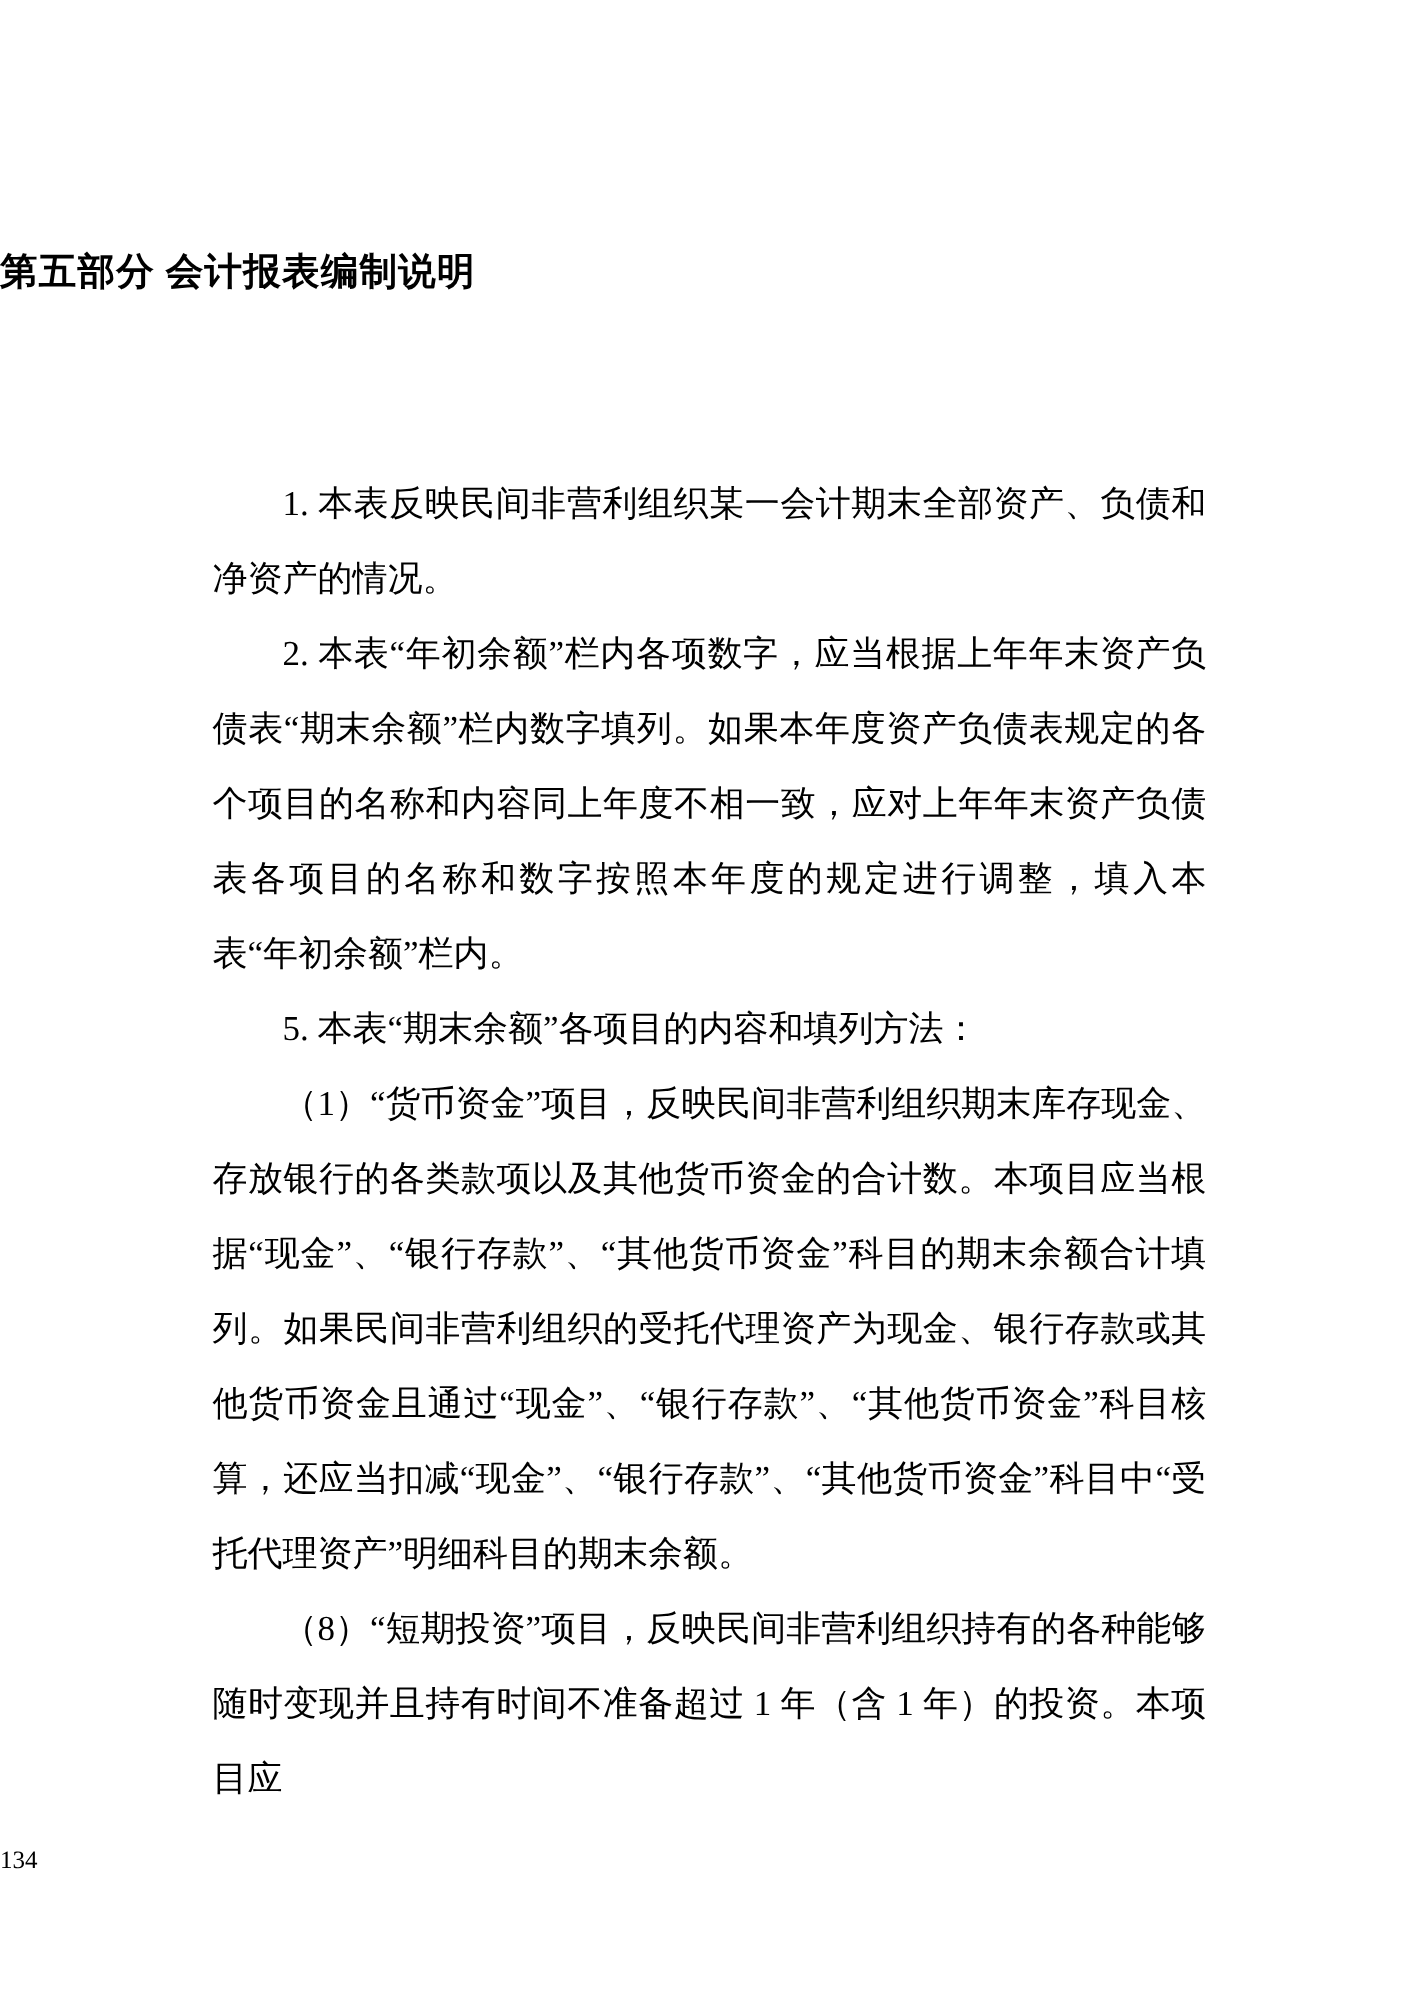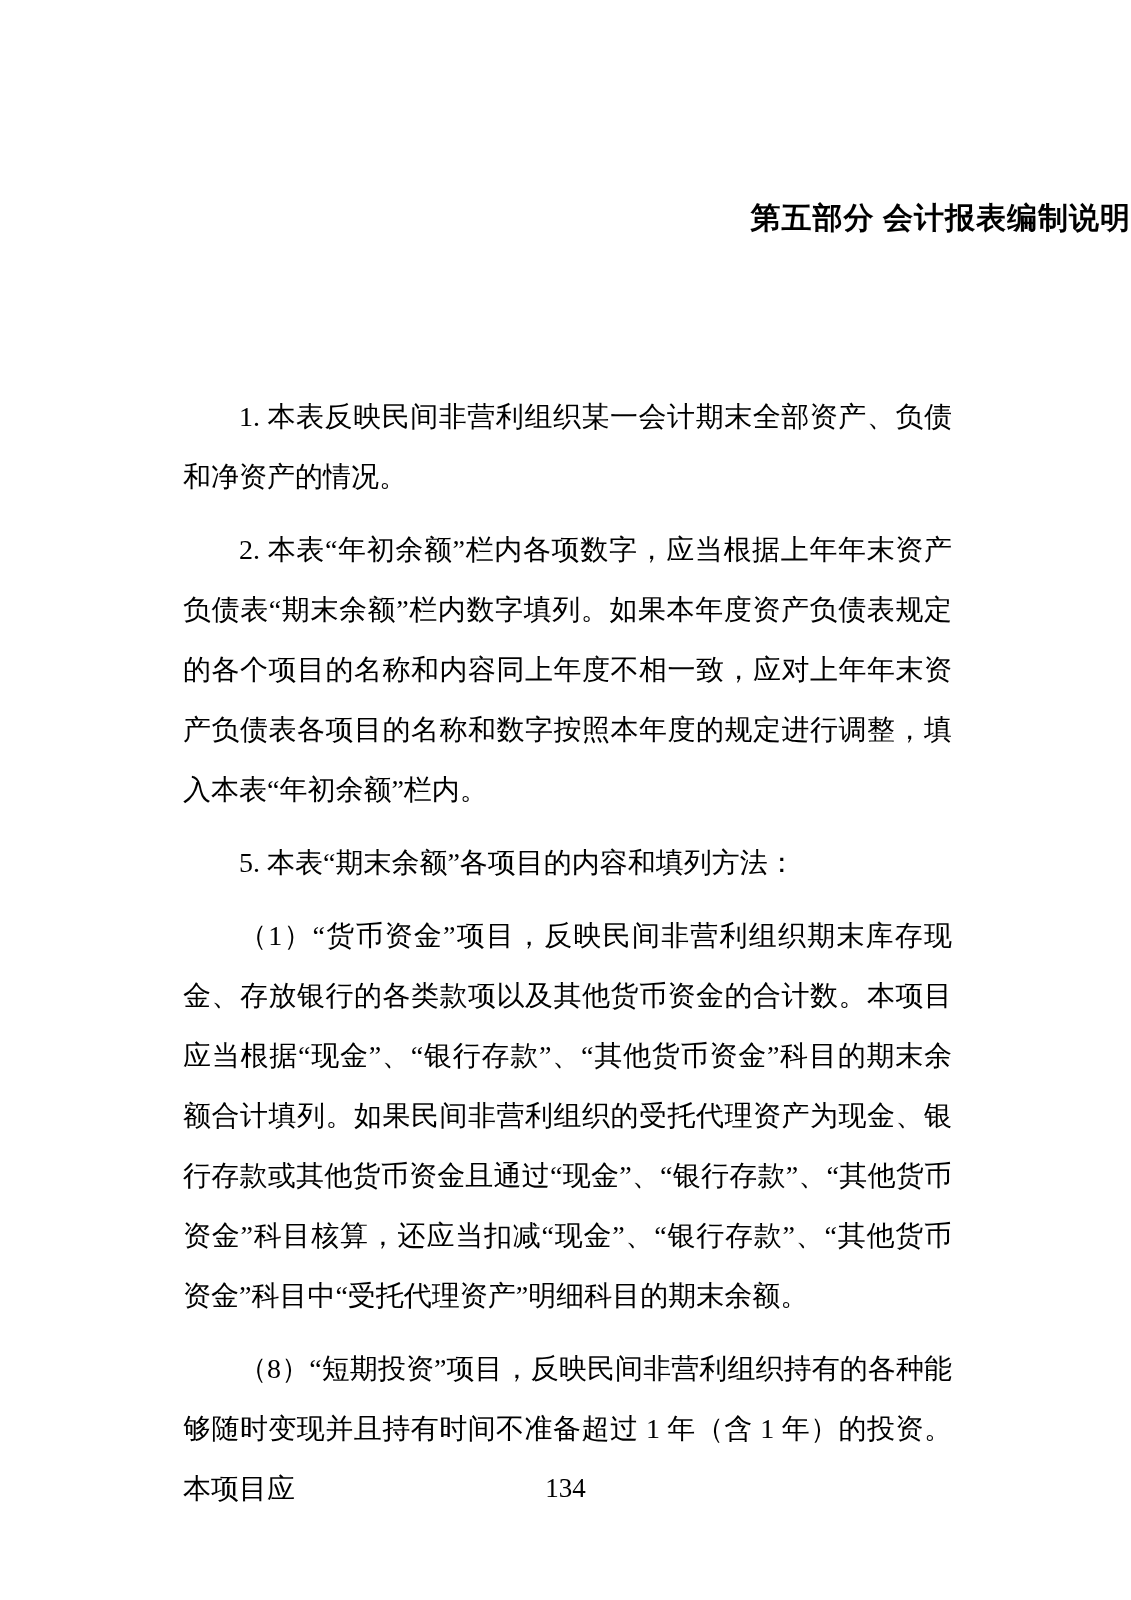--- a/index.html
+++ b/index.html
@@ -14,21 +14,21 @@
     background: #ffffff;
     color: #000000;
     overflow: hidden;
   }
   .doc-title {
     position: absolute;
     top: 196px;
     left: 0;
     width: 100%;
     margin: 0;
-    text-align: right;
+    text-align: left;
     font-family: "Liberation Serif", "DejaVu Serif", serif;
     font-weight: bold;
     font-size: 30px;
     letter-spacing: 1px;
     line-height: 44px;
   }
   .section-heading {
     position: absolute;
     top: 318px;
     left: 222px;
@@ -46,32 +46,31 @@
     width: 795px;
     font-family: "Liberation Serif", "DejaVu Serif", serif;
     font-weight: normal;
     font-size: 28px;
     line-height: 60px;
     text-align: justify;
     text-justify: inter-ideograph;
     word-break: break-all;
   }
   .body-text p {
-    margin: 13px;
+    margin: 0;
     padding: 0;
     text-indent: 56px;
   }
   .page-number {
     position: absolute;
     top: 1472px;
     left: 0;
     width: 100%;
-    text-align: center;
     font-family: "Liberation Serif", "DejaVu Serif", serif;
-    font-size: 27px;
+    font-size: 20px;
     line-height: 32px;
   }
 </style>
 </head>
 <body>
 
 <div class="page">
 
   <h1 class="doc-title">第五部分 会计报表编制说明</h1>
 

